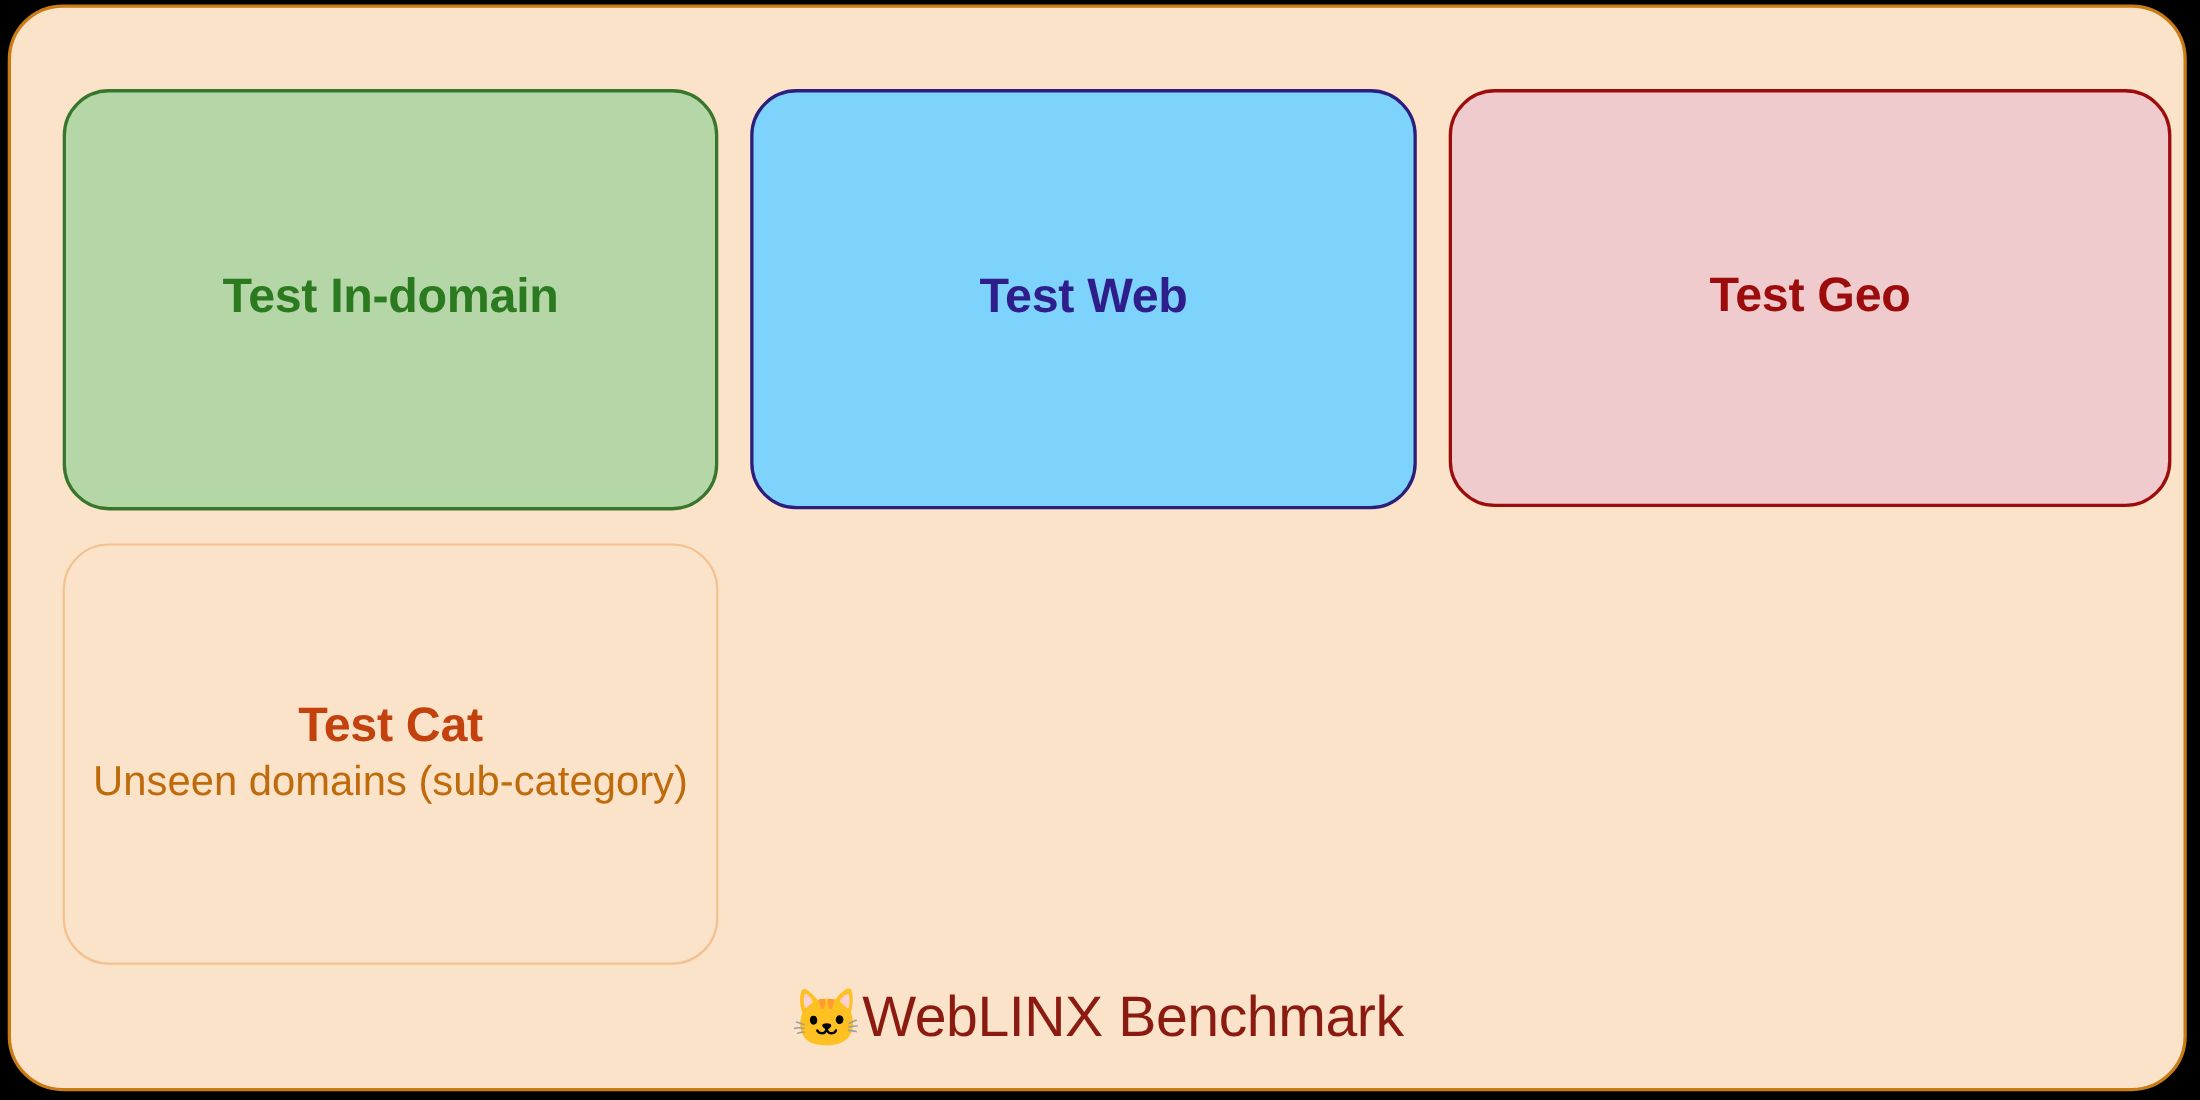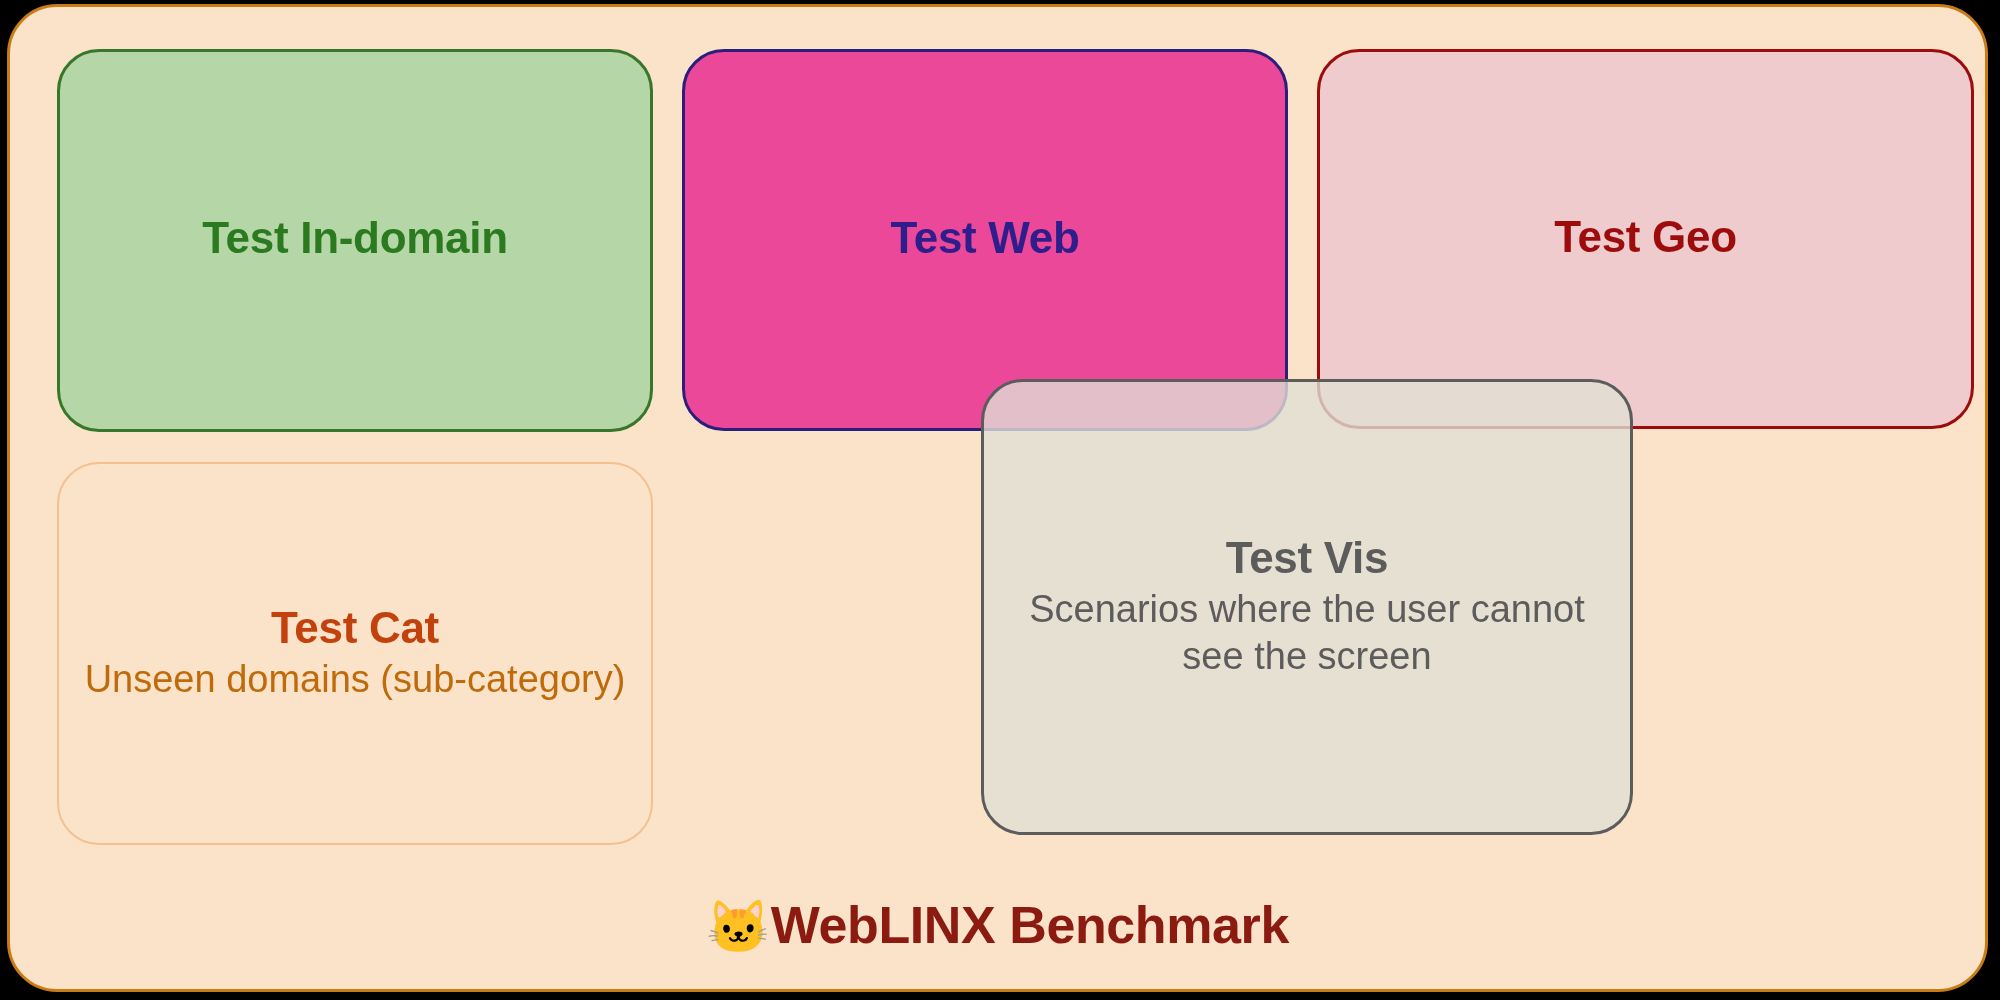--- a/index.html
+++ b/index.html
@@ -38,20 +38,21 @@
   .card {
     position: absolute;
     box-sizing: border-box;
     border-radius: 42px;
     display: flex;
     flex-direction: column;
     align-items: center;
     justify-content: center;
     text-align: center;
     padding: 0 18px;
+    margin-top: 32px;
   }
   .card .title {
     font-weight: bold;
     font-size: 44px;
     line-height: 1.1;
     margin: 0 0 4px 0;
     letter-spacing: -0.3px;
   }
   .card .subtitle {
     font-size: 38px;
@@ -71,21 +72,21 @@
     color: #2b7a20;
   }
   .card-indomain .title { color: #2b7a20; }
 
   
   .card-web {
     left: 672px;
     top: 42px;
     width: 606px;
     height: 382px;
-    background: #ec4899;
+    background: #7dd3fc;
     border: 3px solid #2d1e7c;
     color: #3a1f91;
   }
   .card-web .title { color: #2d1e8c; }
 
   
   .card-geo {
     left: 1307px;
     top: 42px;
     width: 657px;
@@ -135,21 +136,21 @@
     z-index: 6;
   }
   .benchmark-label .cat-glyph {
     font-size: 52px;
     line-height: 1;
     display: inline-block;
     transform: translateY(2px);
   }
   .benchmark-label .benchmark-text {
     font-size: 52px;
-    font-weight: bold;
+    font-weight: normal;
     color: #8b1a10;
     letter-spacing: -0.4px;
     white-space: nowrap;
   }
 </style>
 </head>
 <body>
 
 <div id="stage">
 
@@ -165,24 +166,20 @@
 
     <div class="card card-geo">
       <div class="title">Test Geo</div>
     </div>
 
     <div class="card card-cat">
       <div class="title">Test Cat</div>
       <div class="subtitle">Unseen domains (sub-category)</div>
     </div>
 
-    <div class="card card-vis">
-      <div class="title">Test Vis</div>
-      <div class="subtitle">Scenarios where the user cannot see the screen</div>
-    </div>
 
     <div class="benchmark-label">
       <span class="cat-glyph">🐱</span>
       <span class="benchmark-text">WebLINX Benchmark</span>
     </div>
 
   </div>
 </div>
 
 </body></html>

